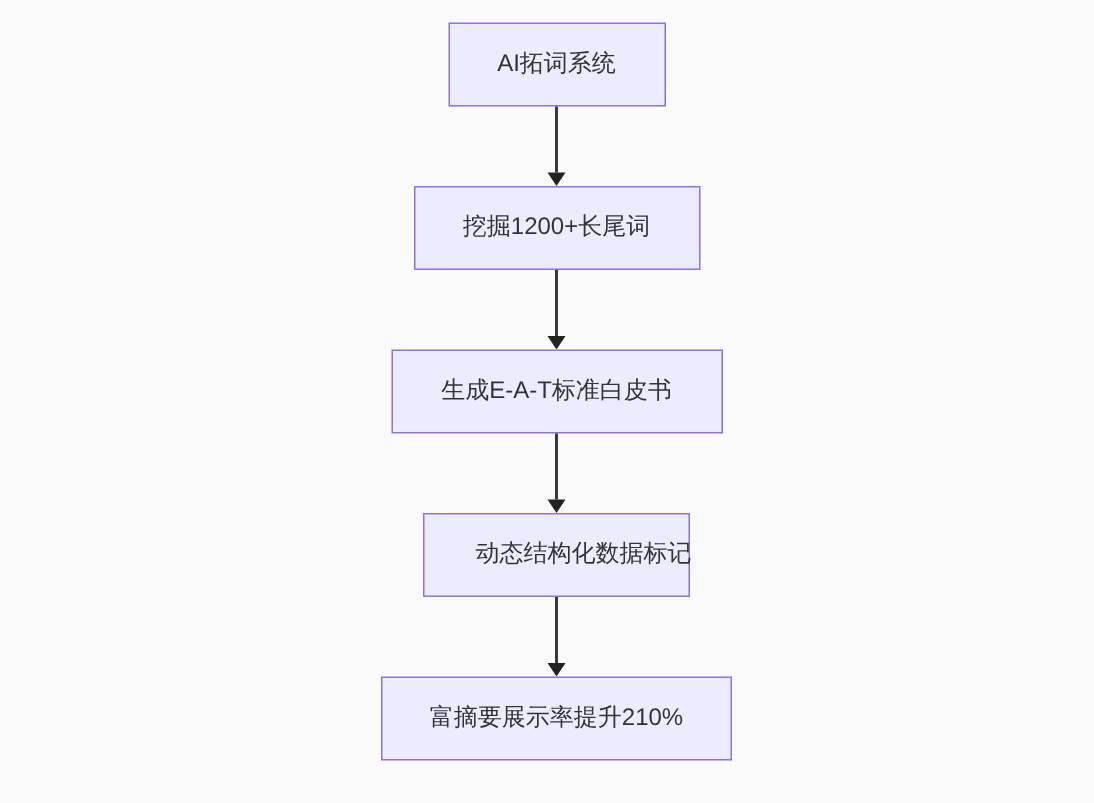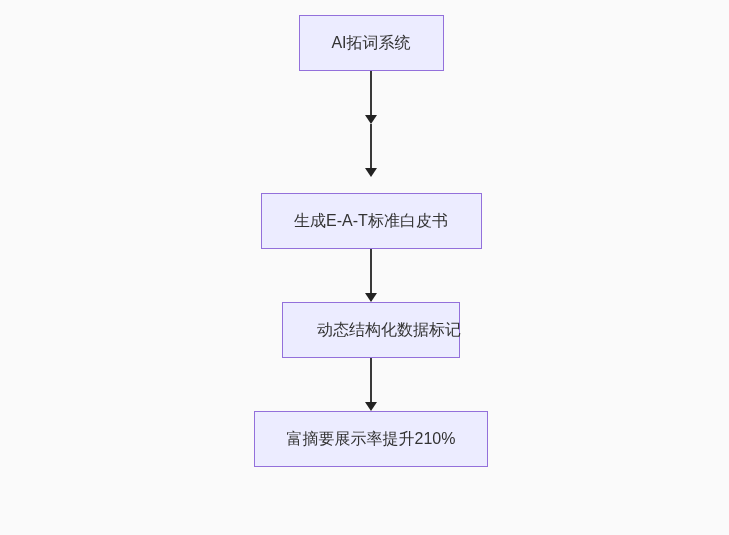--- a/index.html
+++ b/index.html
@@ -36,21 +36,21 @@
     align-items: center;
     justify-content: center;
     color: #333333;
     font-size: 16px;
     line-height: 1;
     white-space: nowrap;
     text-align: center;
   }
   .w1 { width: 145px; text-align: right; }
   .w2 { width: 191px; }
-  .w3 { width: 221px; margin-top: 16px; }
+  .w3 { width: 221px; }
   .w4 { width: 178px; padding-left: 36px; }
   .w5 { width: 234px; }
   .flow-arrow {
     height: 53px;
     display: flex;
     flex-direction: column;
     align-items: center;
   }
   .arrow-line {
     width: 2px;
@@ -73,20 +73,23 @@
 
     <div class="flow-node w1">
       <span>AI拓词系统</span>
     </div>
 
     <div class="flow-arrow">
       <div class="arrow-line"></div>
       <div class="arrow-head"></div>
     </div>
 
+    <div class="flow-node w2">
+      <span>挖掘1200+长尾词</span>
+    </div>
 
     <div class="flow-arrow">
       <div class="arrow-line"></div>
       <div class="arrow-head"></div>
     </div>
 
     <div class="flow-node w3">
       <span>生成E-A-T标准白皮书</span>
     </div>
 

